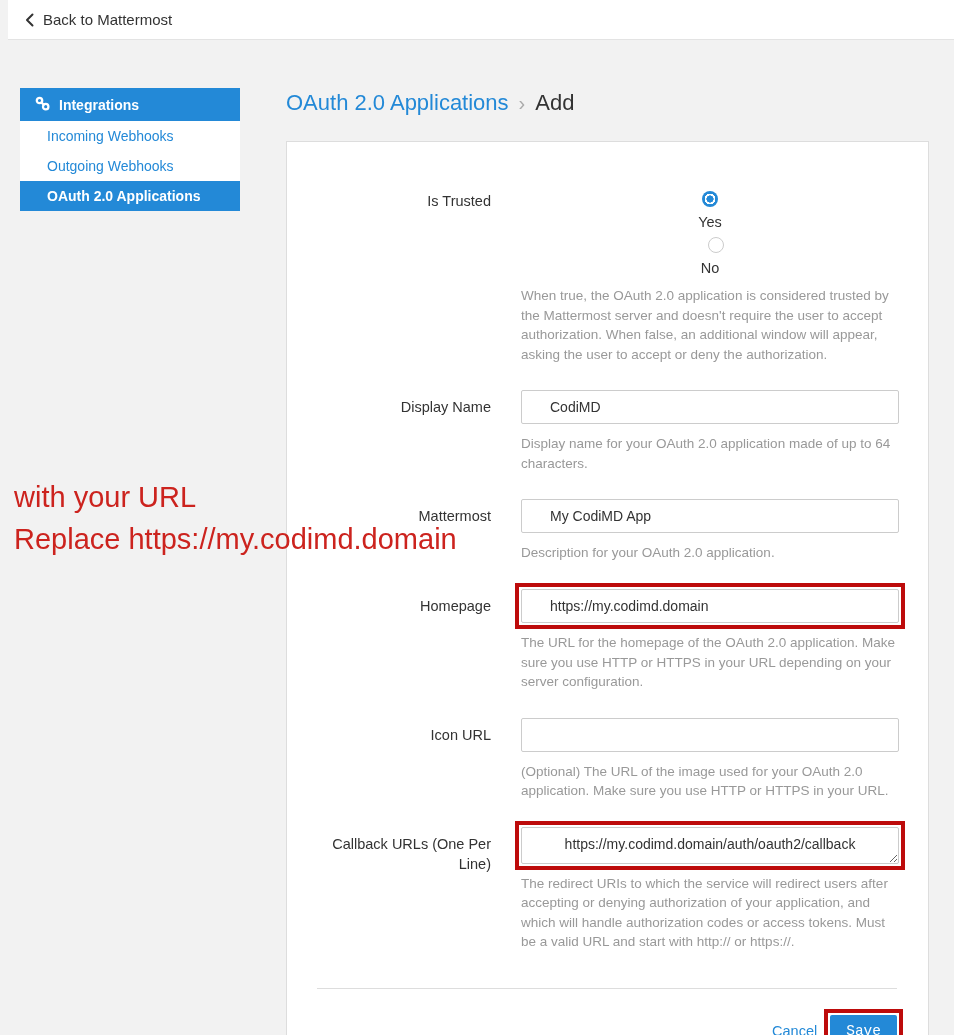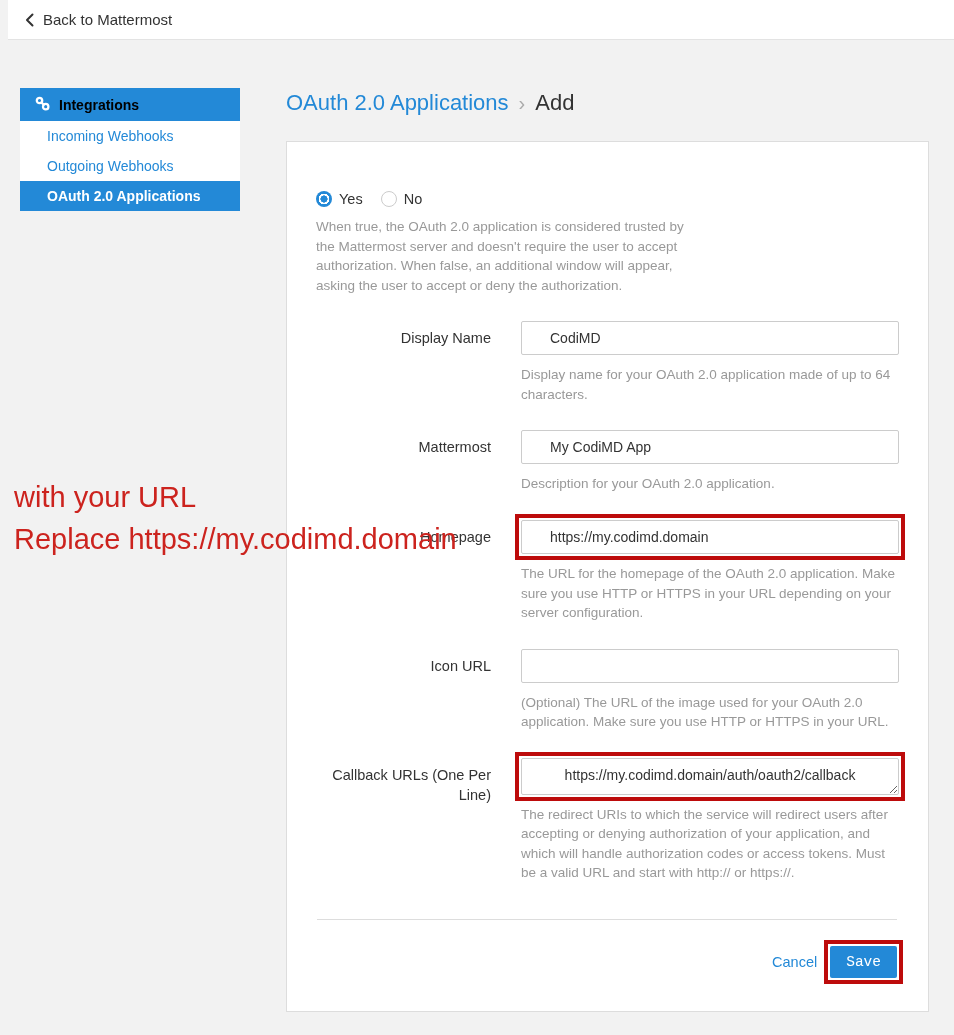--- a/index.html
+++ b/index.html
@@ -21,21 +21,21 @@
   .top-header{
     position:absolute;top:0;left:8px;width:954px;height:40px;
     background:#fff;border-bottom:1px solid #e3e3e3;
     display:flex;align-items:center;padding-left:17px;
   }
   .back-link{display:flex;align-items:center;gap:9px;color:#333;font-size:15px;cursor:pointer;text-decoration:none;}
   .back-link svg{display:block;}
   
   .sidebar{position:absolute;left:20px;top:88px;width:220px;}
   .sidebar-header{
-    background:var(--accent);color:#000000;height:33px;
+    background:var(--accent);color:#ffffff;height:33px;
     display:flex;align-items:center;padding-left:15px;gap:9px;
     font-size:14px;font-weight:700;
   }
   .sidebar-list{background:#fff;}
   .sidebar-item{
     display:flex;align-items:center;height:30px;padding-left:27px;
     color:var(--accent);font-size:14px;cursor:pointer;text-decoration:none;
   }
   .sidebar-item.active{
     background:var(--accent);color:#fff;font-weight:700;
@@ -64,21 +64,21 @@
     font-family:"Liberation Sans","DejaVu Sans",sans-serif;
     outline:none;display:block;background:#fff;
   }
   .textarea-input{
     width:100%;height:37px;border:1px solid #ccc;border-radius:2px;
     padding:8px 12px;font-size:14px;color:#333;
     font-family:"Liberation Sans","DejaVu Sans",sans-serif;
     outline:none;display:block;resize:both;overflow:hidden;white-space:nowrap;text-align:center;
   }
   .help-text{margin-top:10px;font-size:13.5px;line-height:1.45;color:#999;}
-  .radio-row{display:flex;align-items:center;padding-top:7px;gap:7px;font-size:14.5px;}
+  .radio-row{display:flex;align-items:center;padding-top:7px;gap:7px;font-size:14.5px;flex-direction:column;}
   .radio{
     width:16px;height:16px;border-radius:50%;display:inline-block;flex:none;
     background:#fff;border:1px solid #ccc;
   }
   .radio.checked{
     border:none;
     background:radial-gradient(circle,var(--accent) 0 3.5px,#fff 3.6px 5.4px,var(--accent) 5.5px);
   }
   .radio-opt-gap{margin-left:11px;}
   .red-box{
@@ -148,20 +148,21 @@
 
   <div class="breadcrumb">
     <a class="crumb-link">OAuth 2.0 Applications</a>
     <span class="crumb-sep">›</span>
     <span class="crumb-current">Add</span>
   </div>
 
   <div class="panel">
 
     <div class="form-group">
+      <div class="control-label">Is Trusted</div>
       <div class="control-col">
         <div class="radio-row">
           <span class="radio checked"></span>
           <span>Yes</span>
           <span class="radio radio-opt-gap"></span>
           <span>No</span>
         </div>
         <p class="help-text">When true, the OAuth 2.0 application is considered trusted by the Mattermost server and doesn't require the user to accept authorization. When false, an additional window will appear, asking the user to accept or deny the authorization.</p>
       </div>
     </div>

